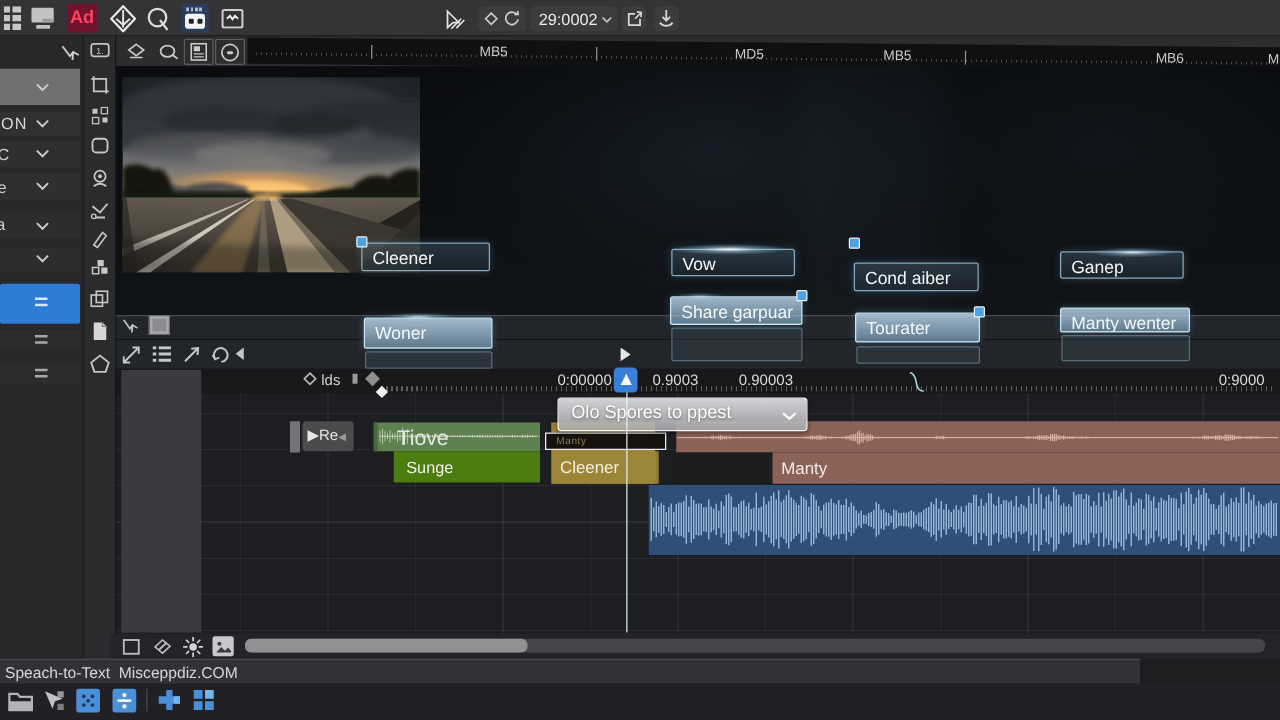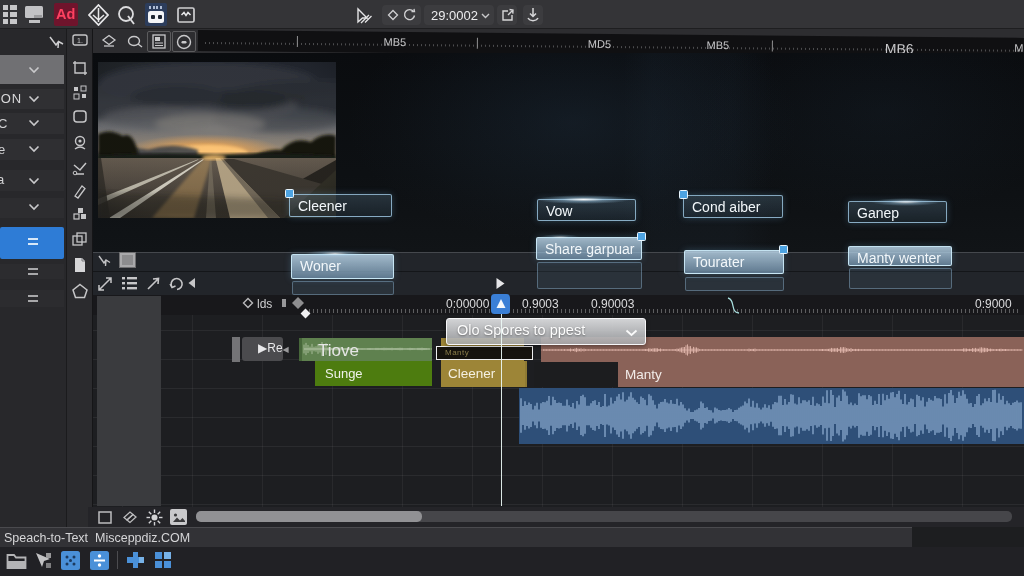--- a/index.html
+++ b/index.html
@@ -165,21 +165,21 @@
   </svg>
 <svg class="ab" style="left:72px;top:283px" width="16" height="16" viewBox="0 0 16 16">
     <path d="M8 1.5 L15 7 L12.5 14.5 H3.5 L1 7 Z" fill="none" stroke="#c6c6c8" stroke-width="1.5"></path>
   </svg>
 <div class="ab" style="left:93px;top:29px;width:931px;height:24px;background:#2d2d30"></div>
 <div class="ab" style="left:198px;top:30px;width:830px;height:21px;background:#101012;transform:rotate(0.55deg);transform-origin:0 0;overflow:hidden">
     <div class="ab" style="left:7px;top:12px;width:820px;height:2px;background:repeating-linear-gradient(90deg,#4c4c4e 0 1px,transparent 1px 4px)"></div>
     <div class="ab" style="left:177px;top:4px;width:40px;text-align:center;font-size:11px;color:#c9c9cb">MB5</div>
     <div class="ab" style="left:390px;top:4px;width:40px;text-align:left;font-size:11px;color:#c9c9cb">MD5</div>
     <div class="ab" style="left:500px;top:4px;width:40px;text-align:center;font-size:11px;color:#c9c9cb">MB5</div>
-    <div class="ab" style="left:687px;top:4px;width:40px;font-size:14px;color:#c9c9cb">MB6</div>
+    <div class="ab" style="left:718px;top:4px;width:40px;text-align:center;font-size:11px;color:#c9c9cb">MB6</div>
     <div class="ab" style="left:801px;top:4px;width:40px;text-align:center;font-size:11px;color:#c9c9cb">M</div>
     <div class="ab" style="left:99px;top:5px;width:1px;height:11px;background:#909092"></div>
     <div class="ab" style="left:279px;top:5px;width:1px;height:11px;background:#909092"></div>
     <div class="ab" style="left:574px;top:5px;width:1px;height:11px;background:#909092"></div>
   </div>
 <svg class="ab" style="left:101px;top:34px" width="16" height="16" viewBox="0 0 16 16">
     <path d="M8 1.5 L14 6 L8 10.5 L2 6 Z" fill="none" stroke="#c9c9cb" stroke-width="1.3"></path>
     <path d="M3 12 L13 12" stroke="#c9c9cb" stroke-width="1.3"></path>
   </svg>
 <svg class="ab" style="left:127px;top:35px" width="17" height="14" viewBox="0 0 17 14">
@@ -319,21 +319,21 @@
 <div class="ab" style="left:446px;top:297px;font-size:12px;color:#dcdcde">0:00000</div>
 <div class="ab" style="left:522px;top:297px;font-size:12px;color:#dcdcde">0.9003</div>
 <div class="ab" style="left:591px;top:297px;font-size:12px;color:#dcdcde">0.90003</div>
 <div class="ab" style="left:975px;top:297px;font-size:12px;color:#dcdcde">0:9000</div>
 <div class="ab" style="left:305px;top:309px;width:715px;height:4px;background:repeating-linear-gradient(90deg,#5e5e60 0 1px,transparent 1px 4px)"></div>
 <svg class="ab" style="left:726px;top:297px" width="16" height="18" viewBox="0 0 16 18">
     <path d="M2 1 Q6 2 7 9 Q8 16 13 16" fill="none" stroke="#a8dede" stroke-width="1.3"></path>
   </svg>
 <div class="ab" style="left:302px;top:310px;width:7px;height:7px;background:#f0f0f2;transform:rotate(45deg)"></div>
 <div class="ab" style="left:232px;top:337px;width:8px;height:25px;background:#747477"></div>
-<div class="ab" style="left:242px;top:337px;width:41px;height:24px;background:#4b4b4e;border-radius:3px;color:#e8e8ea;font-size:12px;padding:4px 0 0 16px">▶Re<span style="font-size:8px;color:#99999b">◀</span></div>
+<div class="ab" style="left:242px;top:337px;width:41px;height:24px;background:#4b4b4e;border-radius:3px;color:#e8e8ea;font-size:12px;padding:4px 0 0 4px">▶Re<span style="font-size:8px;color:#99999b">◀</span></div>
 <div class="ab" style="left:299px;top:338px;width:133px;height:23px;background:#5f814f;border-left:3px solid #47673a">
     <svg class="ab" style="left:0;top:0" width="130" height="23" viewBox="0 0 130 23">
       <path d="M2 11 H128" stroke="#d8e3cc" stroke-width="0.8" opacity="0.75"></path>
       <path d="M2 6.6V15.4M4 4.9V17.1M6 7.0V15.0M8 8.6V13.4M10 5.9V16.1M12 8.7V13.3M14 8.3V13.7M16 6.2V15.8M18 7.5V14.5M20 4.0V18.0M22 8.4V13.6M24 5.2V16.8M26 9.3V12.7M28 9.0V13.0M30 9.9V12.1M32 9.4V12.6M34 9.5V12.5M36 9.5V12.5M38 8.9V13.1M40 9.6V12.4M42 10.2V11.8M44 9.9V12.1M46 10.0V12.0M48 9.8V12.2M50 9.6V12.4M52 10.3V11.7M54 10.3V11.7M56 9.9V12.1M58 10.4V11.6M60 10.3V11.7M62 10.4V11.6M64 10.5V11.5M66 10.1V11.9M68 10.0V12.0M70 10.2V11.8M72 10.3V11.7M74 9.9V12.1M76 9.9V12.1M78 10.1V11.9M80 9.9V12.1M82 9.7V12.3M84 9.8V12.2M86 9.9V12.1M88 9.9V12.1M90 9.7V12.3M92 10.1V11.9M94 10.0V12.0M96 9.9V12.1M98 9.7V12.3M100 9.8V12.2M102 10.4V11.6M104 10.4V11.6M106 10.2V11.8M108 9.8V12.2M110 10.0V12.0M112 10.2V11.8M114 10.4V11.6M116 9.9V12.1M118 9.9V12.1M120 9.7V12.3M122 10.0V12.0M124 10.1V11.9M126 10.4V11.6M128 10.5V11.5M130 10.1V11.9" stroke="#dde8d2" stroke-width="0.8" opacity="0.7"></path>
     </svg>
     <div class="ab" style="left:16px;top:3px;font-size:17px;color:#e5e5e5">Tiove</div>
   </div>
 <div class="ab" style="left:315px;top:361px;width:117px;height:25px;background:#4d7c0f">
     <div class="ab" style="left:10px;top:5px;font-size:13px;color:#eef2ea">Sunge</div>
   </div>
@@ -440,21 +440,21 @@
 <div class="ab" style="left:164px;top:552px;width:7px;height:7px;background:#77b2e8"></div>
 <div class="ab" style="left:155px;top:561px;width:7px;height:7px;background:#4a90d8"></div>
 <div class="ab" style="left:164px;top:561px;width:7px;height:7px;background:#4a90d8"></div>
 <div class="ab" style="left:292px;top:281px;width:102px;height:14px;background:rgba(100,140,170,0.13);border:1.3px solid rgba(140,180,205,0.45);border-radius:2px"></div>
 <div class="ab" style="left:537px;top:262px;width:105px;height:27px;background:rgba(100,140,170,0.13);border:1.3px solid rgba(140,180,205,0.45);border-radius:2px"></div>
 <div class="ab" style="left:685px;top:277px;width:99px;height:14px;background:rgba(100,140,170,0.13);border:1.3px solid rgba(140,180,205,0.45);border-radius:2px"></div>
 <div class="ab" style="left:849px;top:268px;width:103px;height:21px;background:rgba(100,140,170,0.13);border:1.3px solid rgba(140,180,205,0.45);border-radius:2px"></div>
 <div class="ab" style="left:289px;top:194px;width:103px;height:23px;background:linear-gradient(180deg,rgba(130,175,205,0.22),rgba(90,130,160,0.14));border:1.5px solid rgba(168,212,240,0.75);border-radius:2px;box-shadow:0 0 7px rgba(110,170,210,0.28);color:#f2f7fa;font-size:14px;padding:3px 0 0 8px;white-space:nowrap;overflow:hidden">Cleener</div>
 <div class="ab" style="left:285px;top:189px;width:9px;height:9px;background:#4da3e2;border:1.5px solid #eaf5fd;border-radius:1.5px"></div>
 <div class="ab" style="left:537px;top:199px;width:99px;height:22px;background:linear-gradient(180deg,rgba(130,175,205,0.22),rgba(90,130,160,0.14));border:1.5px solid rgba(168,212,240,0.75);border-radius:2px;box-shadow:0 0 7px rgba(110,170,210,0.28);color:#f2f7fa;font-size:14px;padding:3px 0 0 8px;white-space:nowrap;overflow:hidden">Vow</div>
-<div class="ab" style="left:683px;top:195px;width:100px;height:23px;background:linear-gradient(180deg,rgba(130,175,205,0.22),rgba(90,130,160,0.14));border:1.5px solid rgba(168,212,240,0.75);border-radius:2px;box-shadow:0 0 7px rgba(110,170,210,0.28);color:#f2f7fa;font-size:14px;padding:3px 0 12px 8px;white-space:nowrap;overflow:hidden">Cond aiber</div>
+<div class="ab" style="left:683px;top:210px;width:100px;height:23px;background:linear-gradient(180deg,rgba(130,175,205,0.22),rgba(90,130,160,0.14));border:1.5px solid rgba(168,212,240,0.75);border-radius:2px;box-shadow:0 0 7px rgba(110,170,210,0.28);color:#f2f7fa;font-size:14px;padding:3px 0 12px 8px;white-space:nowrap;overflow:hidden">Cond aiber</div>
 <div class="ab" style="left:679px;top:190px;width:9px;height:9px;background:#4da3e2;border:1.5px solid #eaf5fd;border-radius:1.5px"></div>
 <div class="ab" style="left:848px;top:201px;width:99px;height:22px;background:linear-gradient(180deg,rgba(130,175,205,0.22),rgba(90,130,160,0.14));border:1.5px solid rgba(168,212,240,0.75);border-radius:2px;box-shadow:0 0 7px rgba(110,170,210,0.28);color:#f2f7fa;font-size:14px;padding:3px 0 0 8px;white-space:nowrap;overflow:hidden">Ganeр</div>
 <div class="ab" style="left:291px;top:254px;width:103px;height:25px;background:linear-gradient(180deg,rgba(190,218,238,0.82),rgba(125,162,192,0.68));border:1.5px solid rgba(205,235,250,0.92);border-radius:2px;box-shadow:0 0 7px rgba(110,170,210,0.28);color:#f2f7fa;font-size:14px;padding:3px 0 0 8px;white-space:nowrap;overflow:hidden">Woner</div>
 <div class="ab" style="left:536px;top:237px;width:106px;height:23px;background:linear-gradient(180deg,rgba(190,218,238,0.82),rgba(125,162,192,0.68));border:1.5px solid rgba(205,235,250,0.92);border-radius:2px;box-shadow:0 0 7px rgba(110,170,210,0.28);color:#f2f7fa;font-size:14px;padding:3px 0 0 8px;white-space:nowrap;overflow:hidden">Share garpuar</div>
 <div class="ab" style="left:637px;top:232px;width:9px;height:9px;background:#4da3e2;border:1.5px solid #eaf5fd;border-radius:1.5px"></div>
 <div class="ab" style="left:684px;top:250px;width:100px;height:24px;background:linear-gradient(180deg,rgba(190,218,238,0.82),rgba(125,162,192,0.68));border:1.5px solid rgba(205,235,250,0.92);border-radius:2px;box-shadow:0 0 7px rgba(110,170,210,0.28);color:#f2f7fa;font-size:14px;padding:3px 0 0 8px;white-space:nowrap;overflow:hidden">Tourater</div>
 <div class="ab" style="left:779px;top:245px;width:9px;height:9px;background:#4da3e2;border:1.5px solid #eaf5fd;border-radius:1.5px"></div>
 <div class="ab" style="left:848px;top:246px;width:104px;height:20px;background:linear-gradient(180deg,rgba(190,218,238,0.82),rgba(125,162,192,0.68));border:1.5px solid rgba(205,235,250,0.92);border-radius:2px;box-shadow:0 0 7px rgba(110,170,210,0.28);color:#f2f7fa;font-size:14px;padding:3px 0 0 8px;white-space:nowrap;overflow:hidden">Manty wenter</div>
 <div class="ab" style="left:536px;top:195px;width:95px;height:9px;background:radial-gradient(closest-side,rgba(250,253,255,0.95),rgba(170,215,245,0.4275) 45%,transparent);border-radius:50%"></div>
 <div class="ab" style="left:871px;top:198px;width:70px;height:8px;background:radial-gradient(closest-side,rgba(250,253,255,0.8),rgba(170,215,245,0.36000000000000004) 45%,transparent);border-radius:50%"></div>

